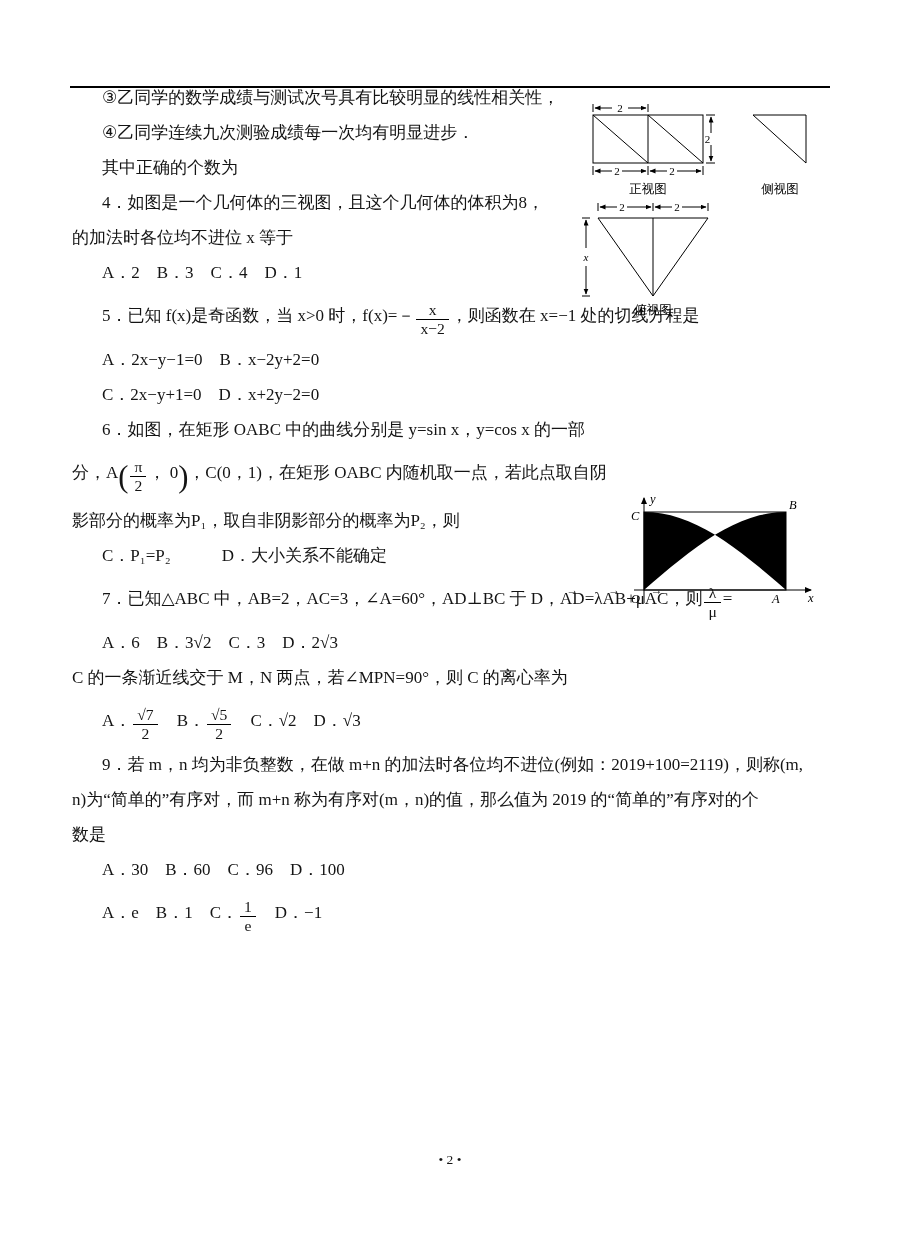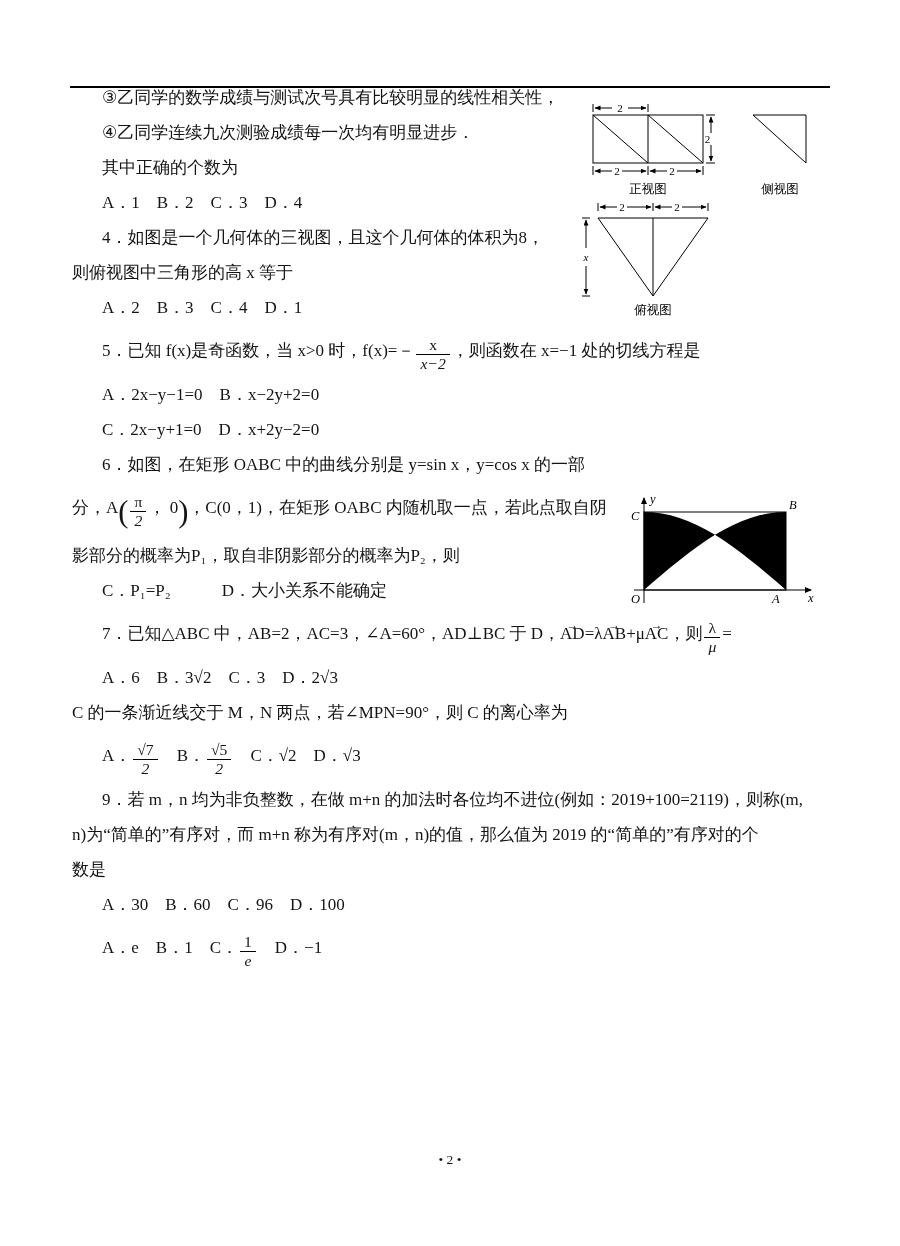--- a/index.html
+++ b/index.html
@@ -8,21 +8,21 @@
     font-family:"Liberation Serif","DejaVu Serif","DejaVu Sans",serif;
     font-size:17px;color:#141414;overflow:hidden;
   }
   .toprule{position:absolute;left:70px;top:86px;width:760px;border-top:2.5px solid #000;}
   .content{position:absolute;left:72px;top:80px;width:762px;}
   .content p{margin:0;line-height:35px;white-space:pre-wrap;}
   .ind{text-indent:30px;}
   .tall{line-height:52px !important;}
   .frac{display:inline-block;vertical-align:-0.8em;text-align:center;line-height:1.15;font-size:0.92em;margin:0 2px;text-indent:0;}
   .frac .num{display:block;padding:0 4px;border-bottom:1px solid #000;}
-  .frac .den{display:block;padding:0 4px;font-style:italic;}
+  .frac .den{display:block;padding:0 4px;}
   .vec{position:relative;display:inline-block;text-indent:0;}
   .vec::after{content:"\2192";position:absolute;left:0;width:100%;top:-0.8em;font-size:0.7em;text-align:center;}
   .bigp{font-size:1.8em;vertical-align:-0.3em;}
   sup.exp{font-size:11px;}
   .fig{position:absolute;}
   #fig-views{left:578px;top:100px;}
   #fig-sincos{left:626px;top:490px;}
   svg line, svg path, svg rect{stroke:#000;stroke-width:1;fill:none;}
   svg text{fill:#000;stroke:none;font-family:"Liberation Serif","DejaVu Serif",serif;font-size:11px;}
   svg text.lbl{font-size:12.5px;}
@@ -31,24 +31,23 @@
 </style>
 </head>
 <body>
 
 <div class="toprule"></div>
 
 <div class="content">
   <p class="ind">③乙同学的数学成绩与测试次号具有比较明显的线性相关性，</p>
   <p class="ind">④乙同学连续九次测验成绩每一次均有明显进步．</p>
   <p class="ind">其中正确的个数为</p>
-  <p class="ind">A．1　B．2　C．3　D．4</p>
 
   <p class="ind">4．如图是一个几何体的三视图，且这个几何体的体积为8，</p>
-  <p>则俯视图中三角形的高 x 等于</p>
+  <p>的加法时各位均不进位 x 等于</p>
   <p class="ind">A．2　B．3　C．4　D．1</p>
 
   <p class="ind tall"><span>5．已知 f(x)是奇函数，当 x&gt;0 时，f(x)=－</span><span class="frac"><span class="num">x</span><span class="den">x−2</span></span><span>，则函数在 x=−1 处的切线方程是</span></p>
   <p class="ind">A．2x−y−1=0　B．x−2y+2=0</p>
   <p class="ind">C．2x−y+1=0　D．x+2y−2=0</p>
 
   <p class="ind">6．如图，在矩形 OABC 中的曲线分别是 y=sin x，y=cos x 的一部</p>
   <p class="tall"><span>分，A</span><span class="bigp">(</span><span class="frac"><span class="num">π</span><span class="den">2</span></span><span>， 0</span><span class="bigp">)</span><span>，C(0，1)，在矩形 OABC 内随机取一点，若此点取自阴</span></p>
   <p>影部分的概率为P₁，取自非阴影部分的概率为P₂，则</p>
   <p class="ind">C．P₁=P₂　　　D．大小关系不能确定</p>

